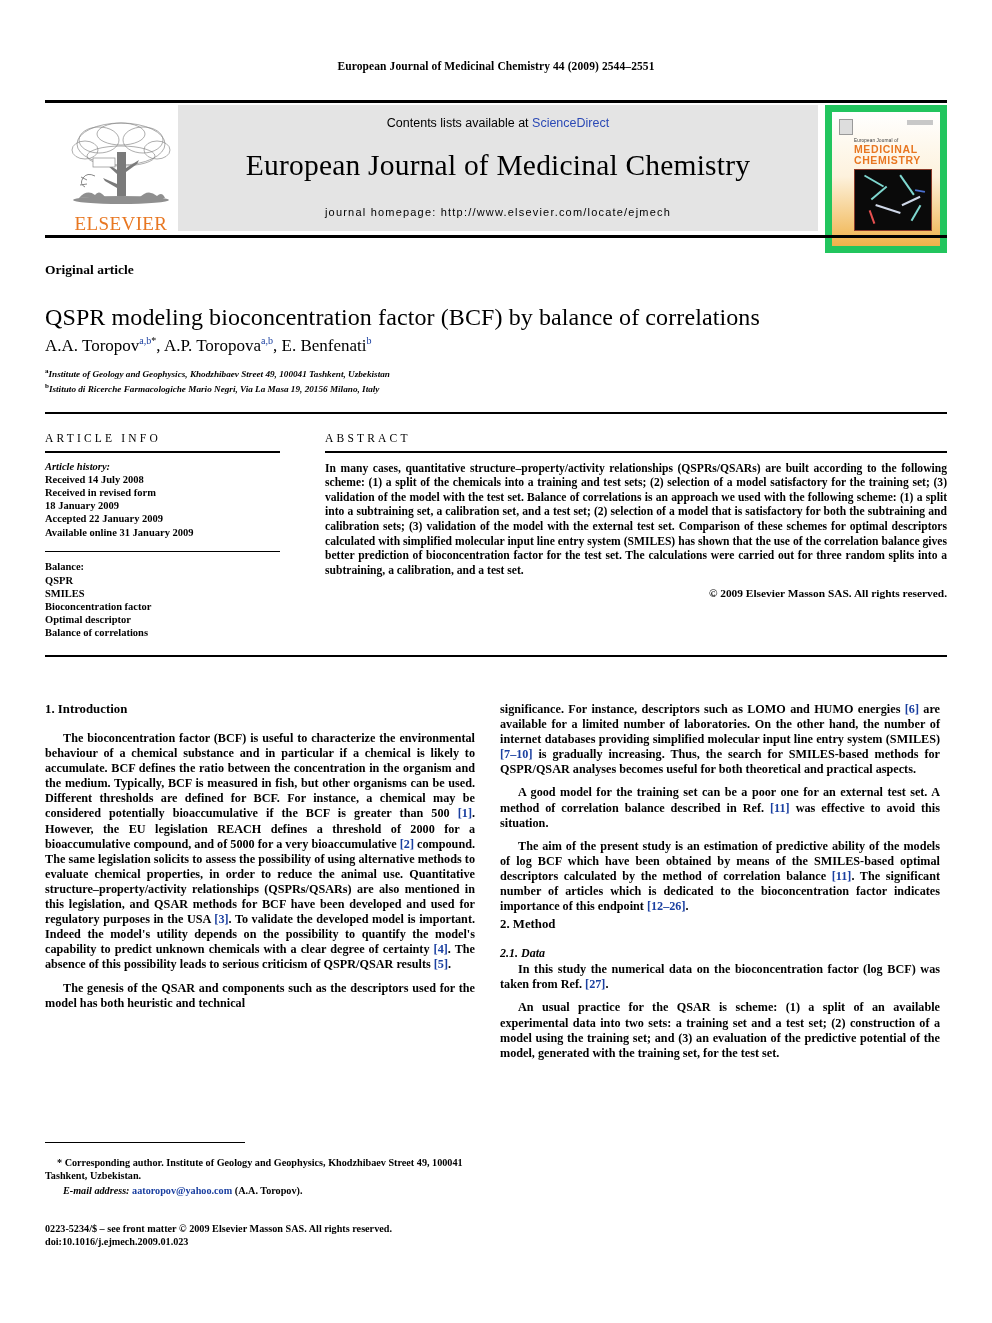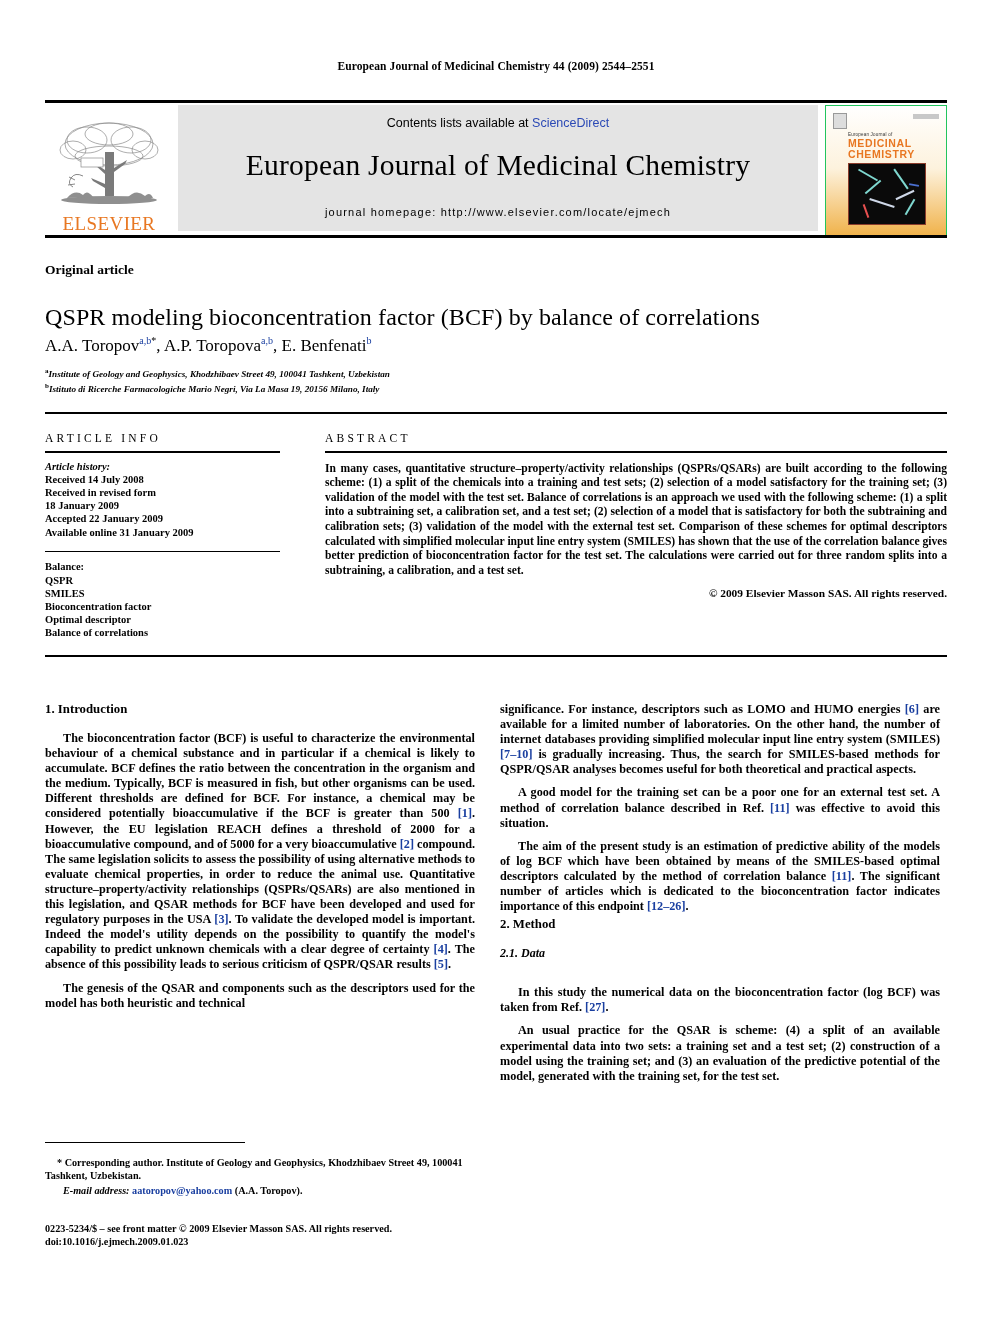--- a/index.html
+++ b/index.html
@@ -26,21 +26,21 @@
   .masthead {
     position:absolute; top:100px; left:45px; width:902px; height:138px;
   }
   .mast-rule-top {
     position:absolute; top:0; left:0; width:902px; height:3px; background:#000;
   }
   .mast-rule-bottom {
     position:absolute; top:135px; left:0; width:902px; height:3px; background:#000;
   }
   .elsevier-logo {
-    position:absolute; top:5px; left:0; width:128px; height:128px;
+    position:absolute; top:5px; left:12px; width:128px; height:128px;
     display:flex; flex-direction:column; align-items:center; justify-content:flex-end;
   }
   .tree-svg { width:112px; height:94px; display:block; }
   .elsevier-word {
     font-family:"Liberation Serif", serif;
     color:#E87722; font-size:19px; letter-spacing:.4px; margin-top:2px;
     line-height:1;
   }
   .mast-center {
     position:absolute; top:5px; left:133px; width:640px; height:126px;
@@ -51,22 +51,22 @@
   .contents-line { font-family:"Liberation Sans", sans-serif; font-size:12.5px; }
   .contents-line .sd { color:#2b49b5; }
   .journal-title {
     font-size:29.5px; margin-top:19px; letter-spacing:.2px; white-space:nowrap;
   }
   .homepage {
     font-family:"Liberation Sans", sans-serif; font-size:11px;
     letter-spacing:1.2px; margin-top:24px;
   }
   .cover-thumb {
-    position:absolute; top:5px; left:780px; width:122px; height:132px;
-    border:1px solid #22c55e; background:#fff; overflow:hidden;
+    position:absolute; top:5px; left:780px; width:122px; height:148px;
+    border:7px solid #22c55e; background:#fff; overflow:hidden;
   }
   .cover-inner { position:absolute; inset:0; background:linear-gradient(#ffffff 0%, #fdf2dd 48%, #f0b24a 100%); }
   .cover-elsev { position:absolute; top:7px; left:7px; width:14px; height:16px; background:#ddd; border:1px solid #999; }
   .cover-top-right { position:absolute; top:8px; right:7px; width:26px; height:5px; background:#c8c8c8; }
   .cover-ejmc { position:absolute; top:26px; left:22px; font-size:4.5px; color:#333; font-family:"Liberation Sans",sans-serif; letter-spacing:.2px;}
   .cover-med { position:absolute; top:32px; left:22px; font-family:"Liberation Sans",sans-serif; font-weight:bold; font-size:10.5px; color:#E87722; letter-spacing:.6px; line-height:11px;}
   .cover-img { position:absolute; top:57px; left:22px; width:78px; height:62px; background:#0a0a0a; border:1px solid #8a3b2a; overflow:hidden;}
   .mol { position:absolute; background:#7fd8d0; }
 
   
@@ -107,21 +107,21 @@
   .abstract-body {
     font-size:11.6px; line-height:14.6px; text-align:justify; padding-top:9px;
     font-weight:bold;
   }
   .copyright { text-align:right; font-size:11.4px; font-weight:bold; padding-top:9px; }
 
   
   .col-left  { position:absolute; top:702px; left:45px;  width:430px; }
   .col-right { position:absolute; top:702px; left:500px; width:440px; }
   .body-head { font-size:12.8px; font-weight:bold; margin-bottom:14px; }
-  .body-head.sub { font-style:italic; font-size:12px; margin-top:17px; margin-bottom:24px; }
+  .body-head.sub { font-style:italic; font-size:12px; margin-top:17px; margin-bottom:1px; }
   p.body {
     font-size:12.2px; line-height:15.1px; text-align:justify; margin:0;
     text-indent:18px; font-weight:bold;
   }
   p.body + p.body { margin-top:8px; }
   .ref { color:#1a3fa0; }
   .bold-inline { font-weight:bold; }
 
   
   .foot-rule { position:absolute; top:1142px; left:45px; width:200px; height:1px; background:#000; }
@@ -260,21 +260,21 @@
 
   <div class="col-right">
     <p class="body" style="text-indent:0"><span>significance. For instance, descriptors such as LOMO and HUMO energies </span><span class="ref">[6]</span><span> are available for a limited number of laboratories. On the other hand, the number of internet databases providing simplified molecular input line entry system (SMILES) </span><span class="ref">[7–10]</span><span> is gradually increasing. Thus, the search for SMILES-based methods for QSPR/QSAR analyses becomes useful for both theoretical and practical aspects.</span></p>
     <p class="body"><span>A good model for the training set can be a poor one for an external test set. A method of correlation balance described in Ref. </span><span class="ref">[11]</span><span> was effective to avoid this situation.</span></p>
     <p class="body"><span>The aim of the present study is an estimation of predictive ability of the models of </span><span class="bold-inline">log BCF</span><span> which have been obtained by means of the SMILES-based optimal descriptors calculated by the method of correlation balance </span><span class="ref">[11]</span><span>. The significant number of articles which is dedicated to the bioconcentration factor indicates importance of this endpoint </span><span class="ref">[12–26]</span><span>.</span></p>
 
     <div class="body-head" style="margin-top:3px;">2. Method</div>
     <div class="body-head sub" style="margin-top:0;">2.1. Data</div>
 
     <p class="body"><span>In this study the numerical data on the bioconcentration factor (</span><span class="bold-inline">log BCF</span><span>) was taken from Ref. </span><span class="ref">[27]</span><span>.</span></p>
-    <p class="body">An usual practice for the QSAR is scheme: (4) a split of an available experimental data into two sets: a training set and a test set; (2) construction of a model using the training set; and (3) an evaluation of the predictive potential of the model, generated with the training set, for the test set.</p>
+    <p class="body">An usual practice for the QSAR is scheme: (1) a split of an available experimental data into two sets: a training set and a test set; (2) construction of a model using the training set; and (3) an evaluation of the predictive potential of the model, generated with the training set, for the test set.</p>
   </div>
 
   <div class="foot-rule"></div>
   <div class="footnotes">
     <div style="text-indent:12px;">* Corresponding author. Institute of Geology and Geophysics, Khodzhibaev Street 49, 100041 Tashkent, Uzbekistan.</div>
     <div style="text-indent:18px; margin-top:2px;"><span class="ital">E-mail address:</span> <span class="mail">aatoropov@yahoo.com</span><span> (A.A. Toropov).</span></div>
   </div>
 
   <div class="issn">
     <div>0223-5234/$ – see front matter © 2009 Elsevier Masson SAS. All rights reserved.</div>

